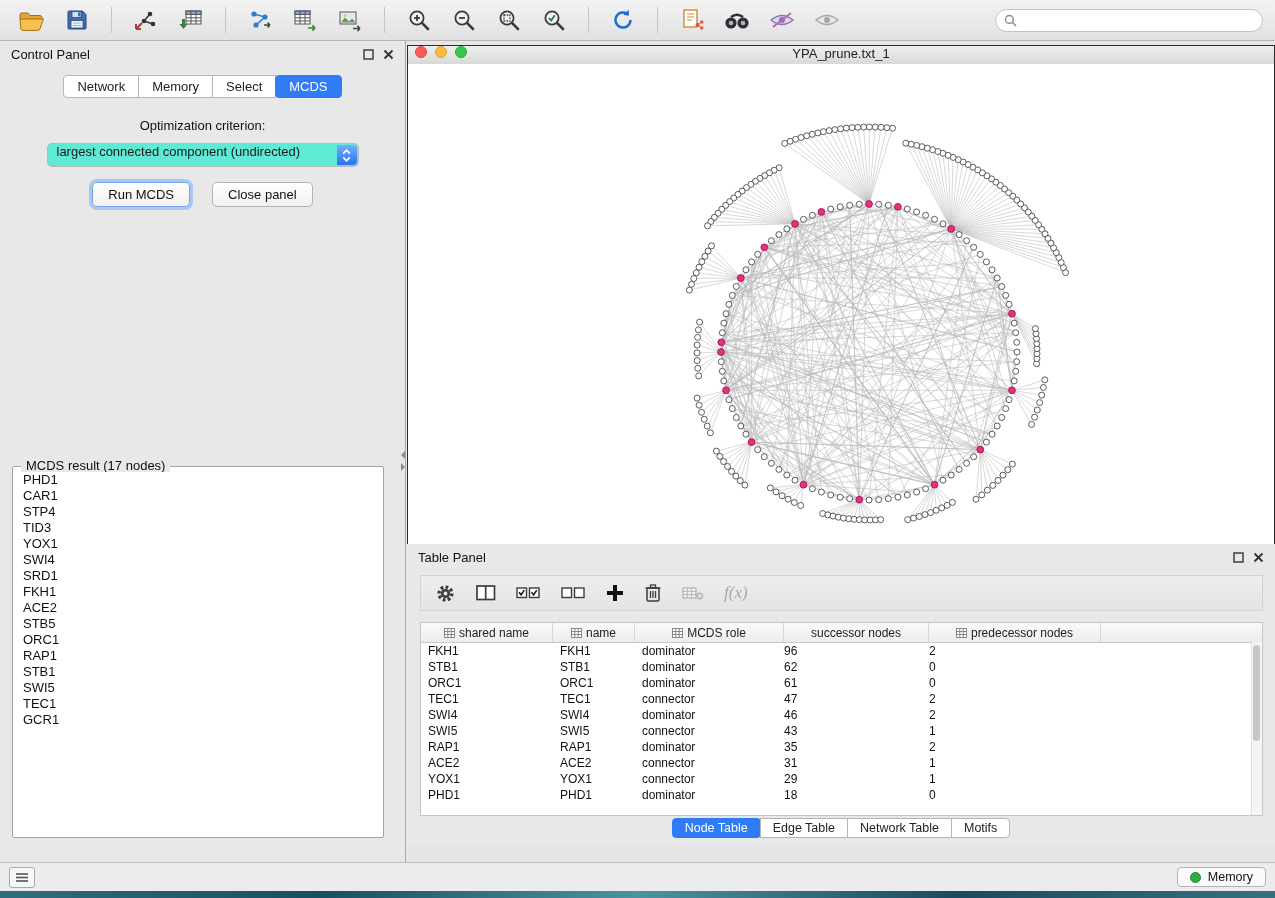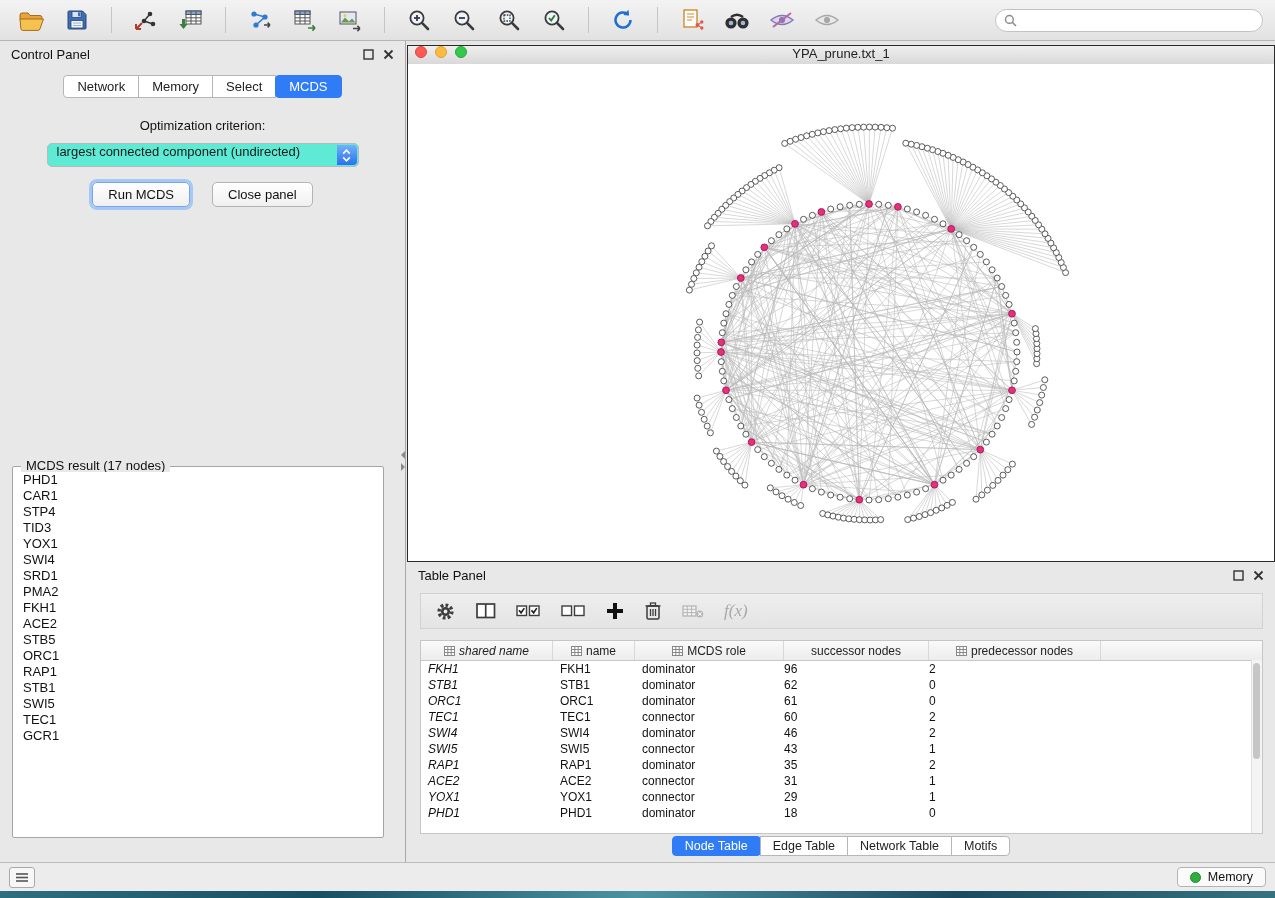--- a/index.html
+++ b/index.html
@@ -58,33 +58,33 @@
   .net-canvas{position:absolute;left:0;right:0;top:18px;bottom:0;background:#fff;}
 
   
   .splitter{position:absolute;left:399px;top:448px;width:7px;height:26px;display:flex;flex-direction:column;
     align-items:center;justify-content:center;gap:4px;}
   .splitter span{width:0;height:0;border-style:solid;}
   .sp-left{border-width:4px 4px 4px 0;border-color:transparent #8a8a8a transparent transparent;}
   .sp-right{border-width:4px 0 4px 4px;border-color:transparent transparent transparent #8a8a8a;}
 
   
-  .table-panel{position:absolute;left:407px;top:562px;width:868px;height:300px;box-sizing:border-box;background:#e8e8e8;}
+  .table-panel{position:absolute;left:407px;top:544px;width:868px;height:300px;box-sizing:border-box;background:#e8e8e8;}
   .tp-toolbar{margin:5px 12px 0 13px;height:36px;border:1px solid #d2d2d2;background:linear-gradient(#eeeeee,#e4e4e4);
     display:flex;align-items:center;gap:20px;padding:3px 14px;box-sizing:border-box;}
   .fx{font-family:"Liberation Serif","DejaVu Serif",serif;font-style:italic;font-size:17px;color:#a8a8a8;}
   .tablewrap{position:absolute;left:13px;right:12px;top:78px;bottom:28px;background:#fff;
     border:1px solid #c6c6c6;box-sizing:border-box;overflow:hidden;}
   .thead{display:flex;height:19px;background:linear-gradient(#fafafa,#ececec);border-bottom:1px solid #c9c9c9;}
   .th{display:flex;align-items:center;justify-content:center;gap:4px;font-size:12px;color:#222;
     border-right:1px solid #d8d8d8;box-sizing:border-box;overflow:hidden;white-space:nowrap;}
   .trow{display:flex;height:16px;align-items:center;}
   .tcell{font-size:12px;color:#111;box-sizing:border-box;padding-left:7px;overflow:hidden;white-space:nowrap;}
   .tcell.num{text-align:left;padding-right:13px;padding-left:0;}
-  .c0{width:132px;font-style:italic;} .c1{width:82px;} .c2{width:149px;} .c3{width:145px;flex-direction:column;} .c4{width:172px;} .cf{flex:1;border-right:none;}
+  .c0{width:132px;} .c1{width:82px;} .c2{width:149px;} .c3{width:145px;flex-direction:column;} .c4{width:172px;} .cf{flex:1;border-right:none;}
   .vscroll{position:absolute;right:0;top:19px;bottom:0;width:10px;background:#f4f4f4;border-left:1px solid #e0e0e0;}
   .vthumb{position:absolute;top:3px;left:1px;width:7px;height:96px;background:#c6c6c6;border-radius:4px;}
   .tp-tabs{position:absolute;bottom:6px;left:0;right:0;display:flex;justify-content:center;}
   .tp-tab{background:#fff;border:1px solid #b6b6b6;padding:2px 12px;font-size:12.5px;margin-left:-1px;color:#222;}
   .tp-tab:first-child{margin-left:0;}
   .tp-tab:last-child{border-radius:0 4px 4px 0;}
   .tp-tab.active{background:#2f7cf6;border-color:#2f7cf6;color:#fff;border-radius:4px;}
 
   
   .status-bar{position:absolute;left:0;top:862px;width:1275px;height:29px;box-sizing:border-box;
@@ -288,21 +288,20 @@
   <div class="mcds-fieldset">
     <div class="mcds-legend">MCDS result (17 nodes)</div>
     <div class="mcds-list">
         <div class="mcds-item">PHD1</div>
         <div class="mcds-item">CAR1</div>
         <div class="mcds-item">STP4</div>
         <div class="mcds-item">TID3</div>
         <div class="mcds-item">YOX1</div>
         <div class="mcds-item">SWI4</div>
         <div class="mcds-item">SRD1</div>
-        <div class="mcds-item">PMA2</div>
         <div class="mcds-item">FKH1</div>
         <div class="mcds-item">ACE2</div>
         <div class="mcds-item">STB5</div>
         <div class="mcds-item">ORC1</div>
         <div class="mcds-item">RAP1</div>
         <div class="mcds-item">STB1</div>
         <div class="mcds-item">SWI5</div>
         <div class="mcds-item">TEC1</div>
         <div class="mcds-item">GCR1</div>
       </div>
@@ -1203,21 +1202,21 @@
           <div class="tcell c1">ORC1</div>
           <div class="tcell c2">dominator</div>
           <div class="tcell c3 num">61</div>
           <div class="tcell c4 num">0</div>
           <div class="tcell cf"></div>
         </div>
         <div class="trow">
           <div class="tcell c0">TEC1</div>
           <div class="tcell c1">TEC1</div>
           <div class="tcell c2">connector</div>
-          <div class="tcell c3 num">60</div>
+          <div class="tcell c3 num">47</div>
           <div class="tcell c4 num">2</div>
           <div class="tcell cf"></div>
         </div>
         <div class="trow">
           <div class="tcell c0">SWI4</div>
           <div class="tcell c1">SWI4</div>
           <div class="tcell c2">dominator</div>
           <div class="tcell c3 num">46</div>
           <div class="tcell c4 num">2</div>
           <div class="tcell cf"></div>

